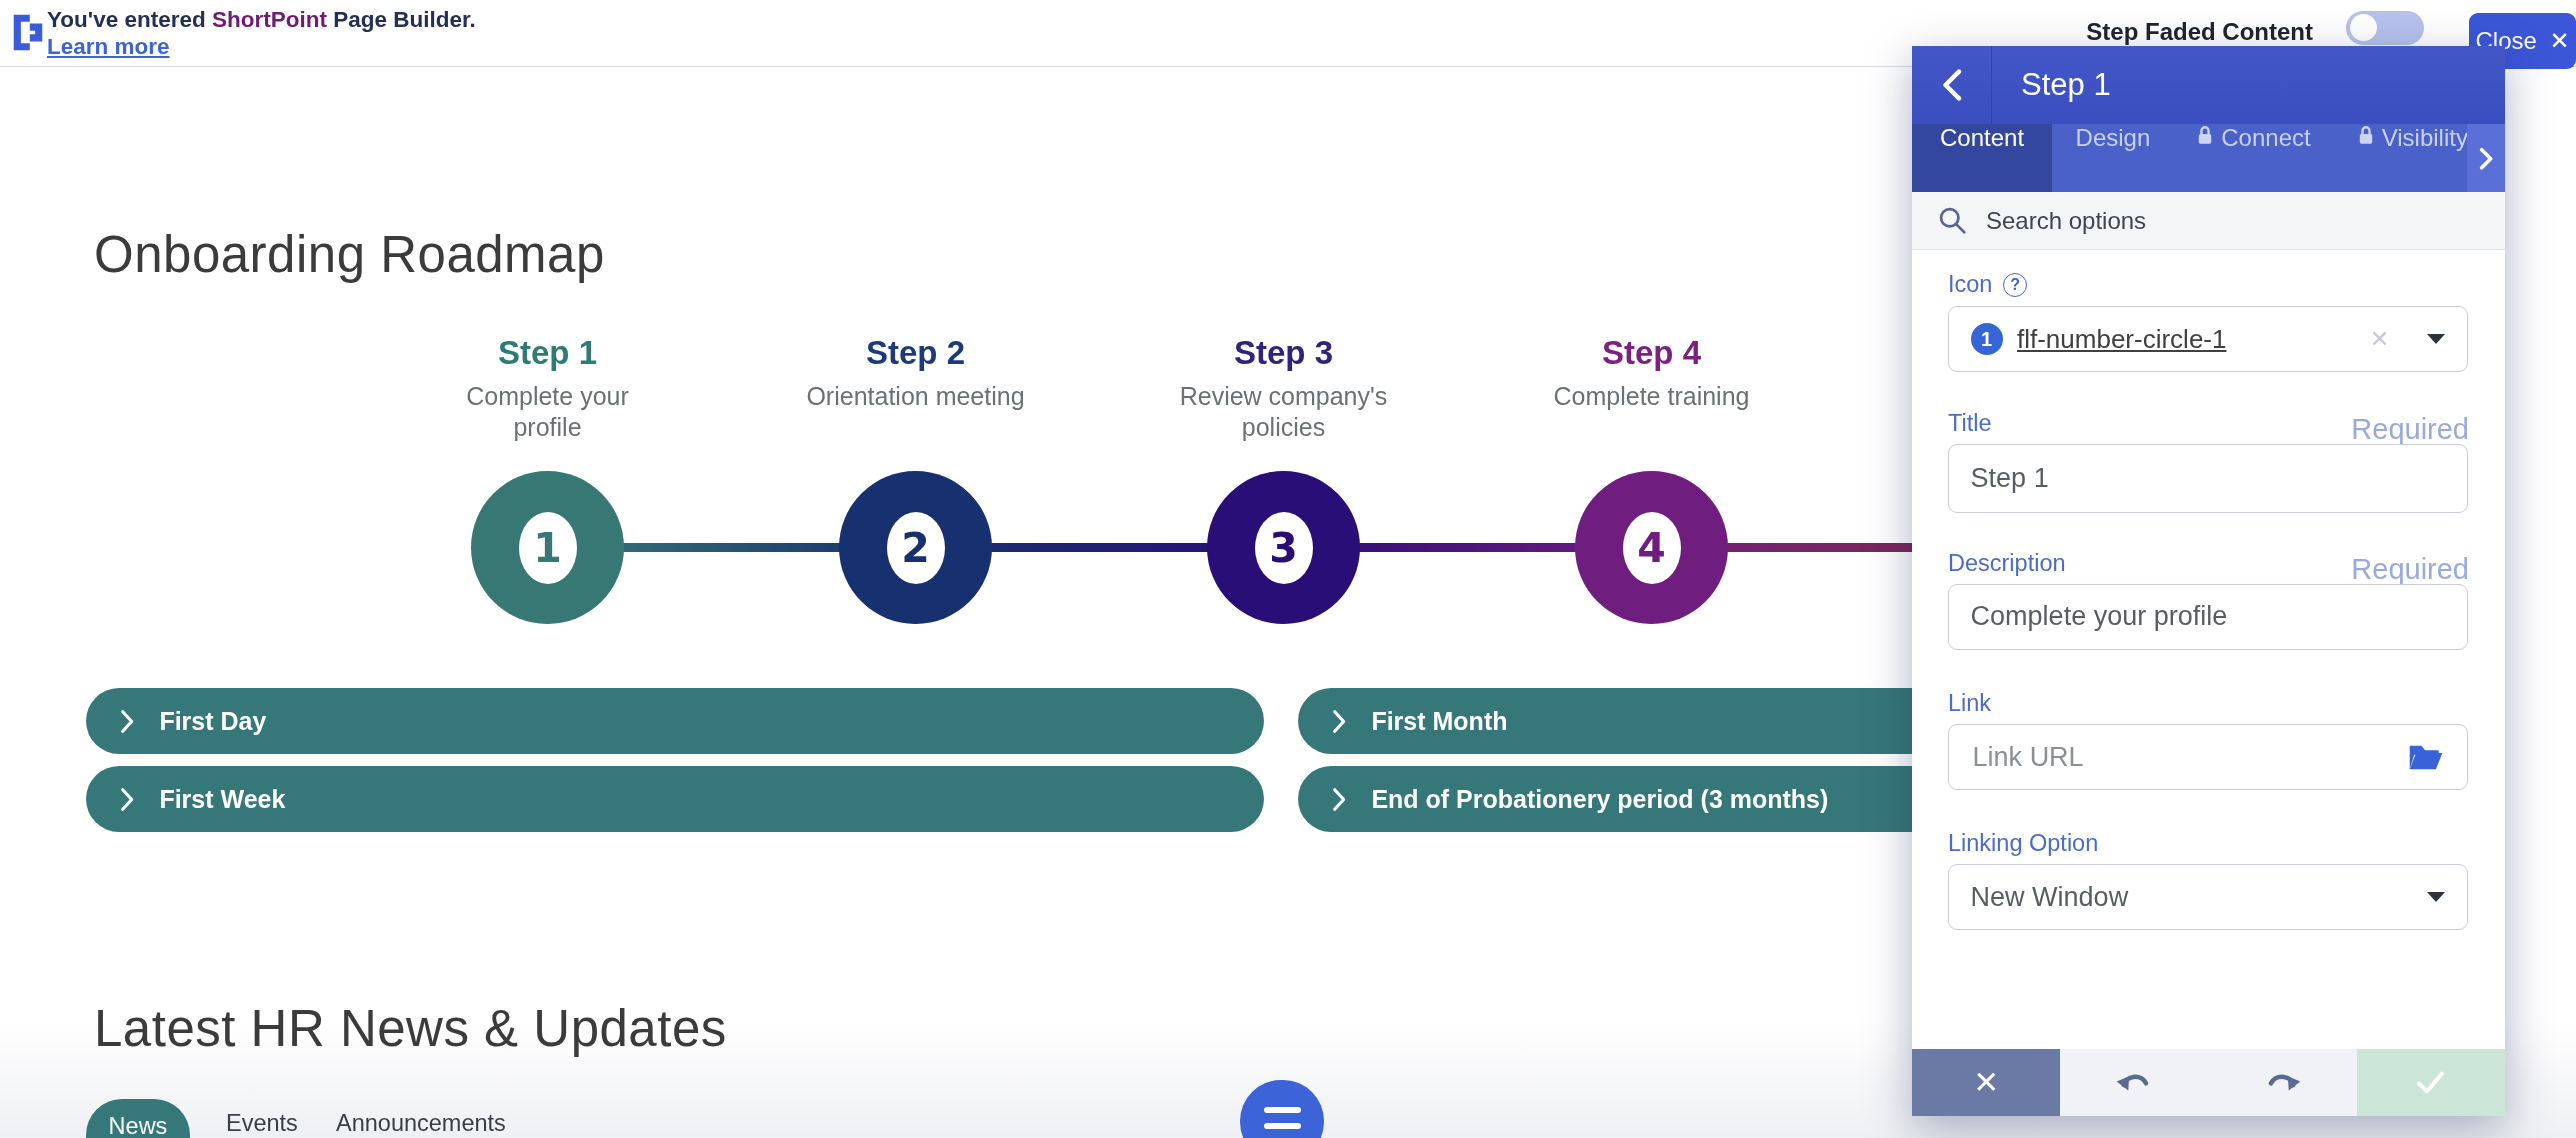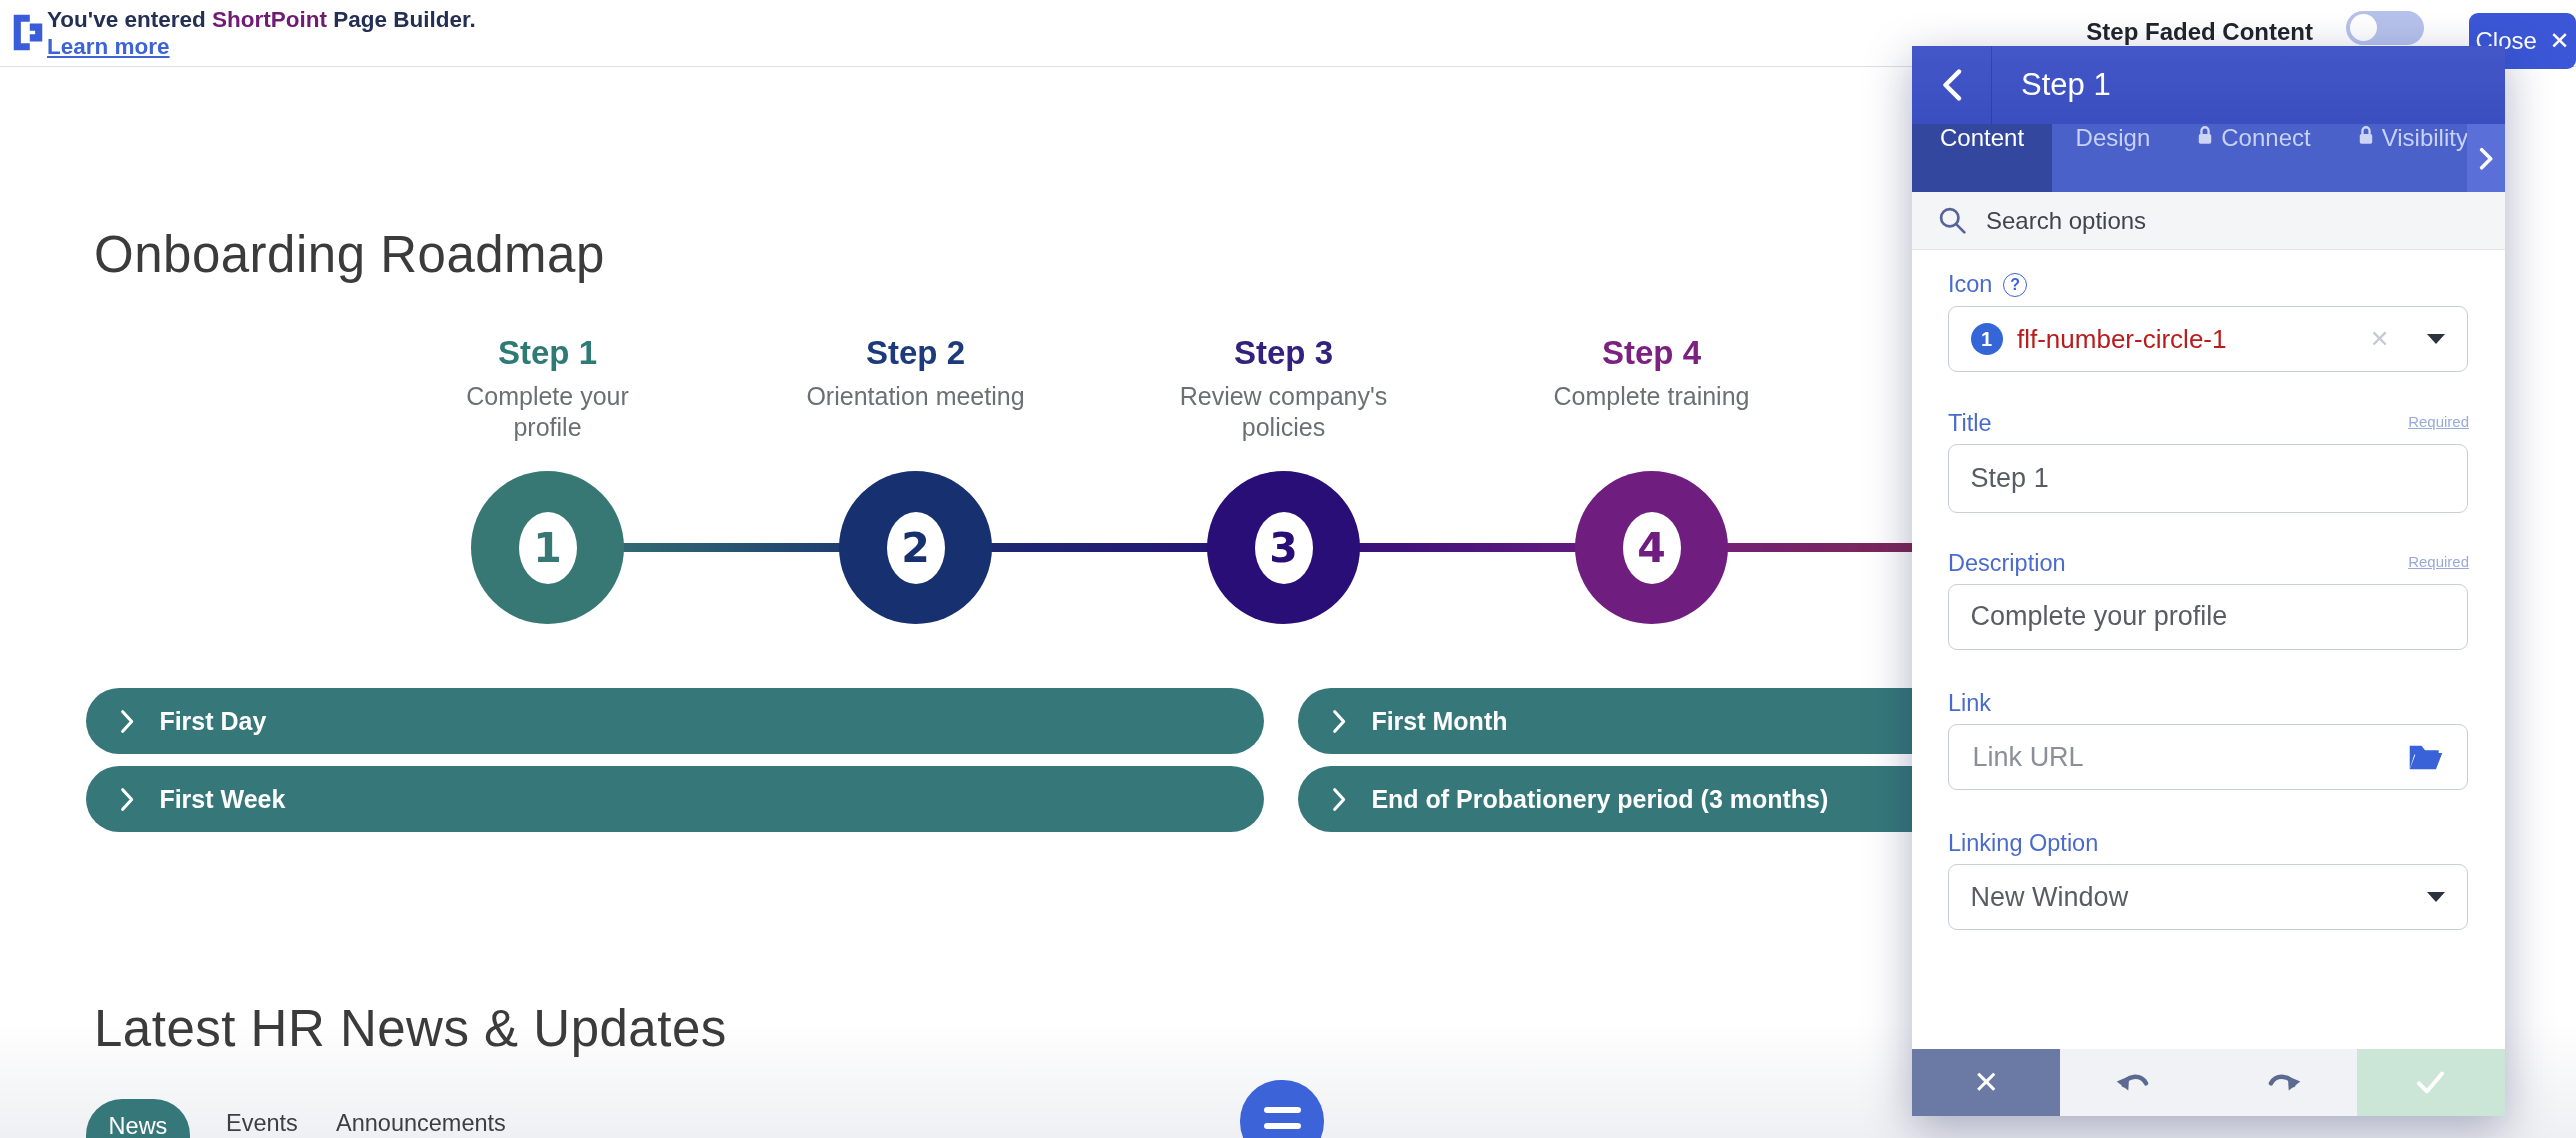--- a/index.html
+++ b/index.html
@@ -57,28 +57,28 @@
   .p-title{color:#fff;font-size:31px;margin-left:29px;font-weight:400;}
   .p-tabs{position:absolute;left:0;top:78px;width:100%;height:69px;background:#4a61c9;display:flex;align-items:stretch;overflow:hidden;}
   .p-tab{display:flex;align-items:flex-start;gap:8px;padding:0 23.5px;font-size:24px;color:#c8d1f4;cursor:pointer;white-space:nowrap;}
   .p-tab.active{background:#33479f;color:#fff;padding:0 28px;}
   .tabs-next{position:absolute;right:0;top:78px;width:38px;height:69px;background:#5a70d8;display:flex;align-items:center;justify-content:center;cursor:pointer;}
   .p-search{position:absolute;left:0;top:146px;width:100%;height:58px;background:#f4f5f7;border-bottom:0.9px solid #e3e5e9;display:flex;align-items:center;box-sizing:border-box;padding-left:25px;gap:16px;}
   .p-search input{border:none;background:transparent;outline:none;font-size:24px;color:#3f4450;font-family:"Liberation Sans",sans-serif;width:433px;}
   .p-search input::placeholder{color:#3f4450;opacity:1;}
 
   .f-label{position:absolute;font-size:23.5px;font-weight:500;color:#4a6bcd;display:flex;align-items:center;gap:10.8px;}
-  .f-req{position:absolute;right:36px;font-size:15px;color:#98aadc;text-decoration:underline;}
+  .f-req{position:absolute;right:36px;font-size:29px;color:#98aadc;}
   .f-box{position:absolute;left:36px;width:520px;border:1.8px solid #c9cdd6;border-radius:9px;box-sizing:border-box;background:#fff;}
   .help{width:24px;height:24px;border-radius:50%;border:1.8px solid #3f63d8;color:#3f63d8;font-size:16px;font-weight:700;
     display:inline-flex;align-items:center;justify-content:center;box-sizing:border-box;}
   .icon-box{height:66px;display:flex;align-items:center;padding:0 21.6px;gap:14.4px;cursor:pointer;}
   .badge1{width:32px;height:32px;border-radius:50%;background:#3566d8;color:#fff;font-size:20px;font-weight:700;
     display:flex;align-items:center;justify-content:center;flex:none;}
-  .icon-box .val{font-size:26px;color:#b91c1c;flex:1;}
+  .icon-box .val{font-size:26px;color:#404040;flex:1;text-decoration:underline;}
   .clear-x{font-size:23.5px;color:#c6cad2;margin-right:23.5px;cursor:pointer;}
   .caret{width:0;height:0;border-left:9px solid transparent;border-right:9px solid transparent;border-top:10.8px solid #2b3240;cursor:pointer;}
   .text-input{height:69px;padding:0 21.6px;font-size:27px;color:#585d64;font-family:"Liberation Sans",sans-serif;outline:none;}
   .text-input::placeholder{color:#8a8f98;opacity:1;}
   textarea.f-box{height:66px;padding:16px 21.6px;font-size:27px;color:#585d64;resize:none;outline:none;font-family:"Liberation Sans",sans-serif;}
   .link-row{height:66px;display:flex;align-items:center;padding:0 21.6px;}
   .link-row input{flex:1;border:none;outline:none;font-size:27px;color:#585d64;font-family:"Liberation Sans",sans-serif;background:transparent;}
   .link-row input::placeholder{color:#8a8f98;opacity:1;}
   .select-row{height:66px;display:flex;align-items:center;justify-content:space-between;padding:0 21.6px;cursor:pointer;}
   .select-row .val{font-size:27px;color:#585d64;}

